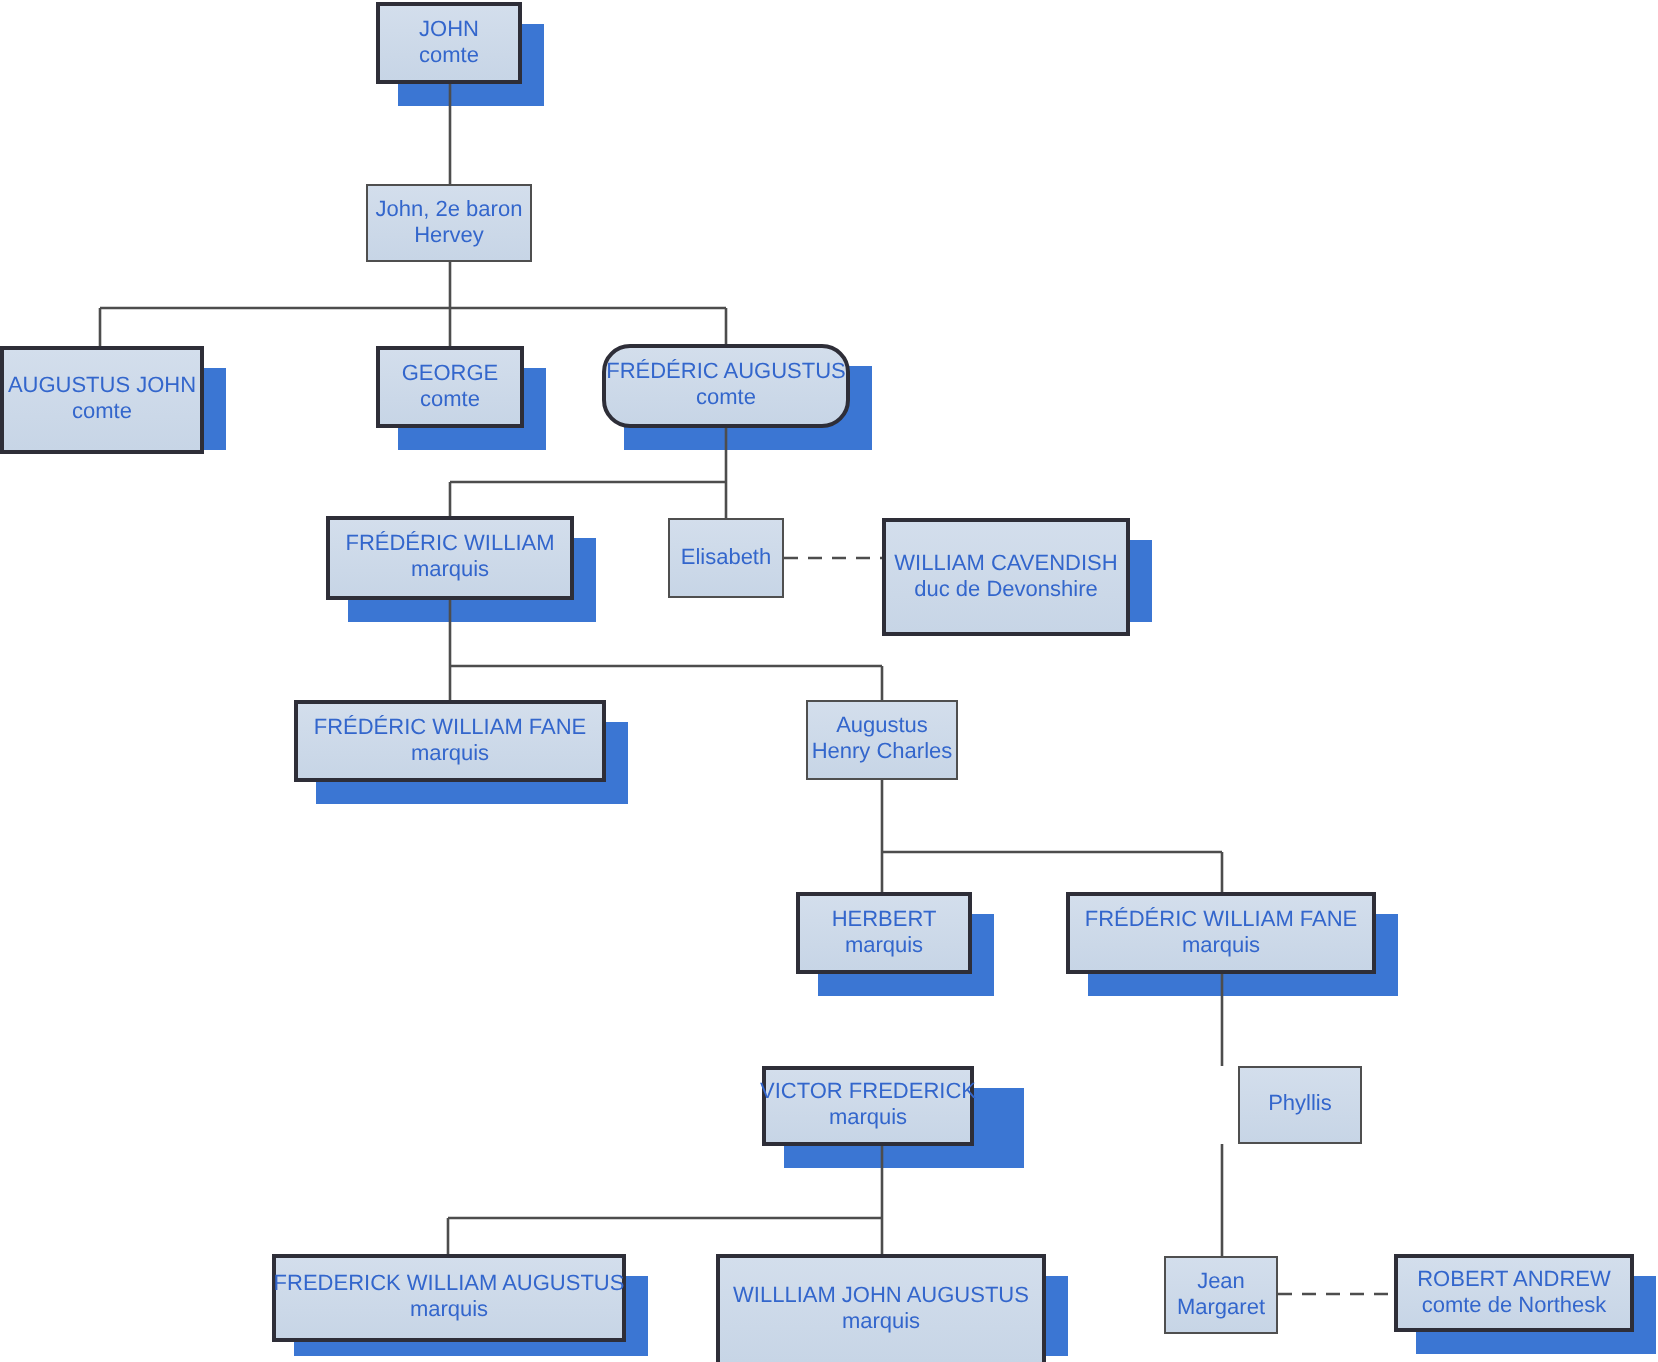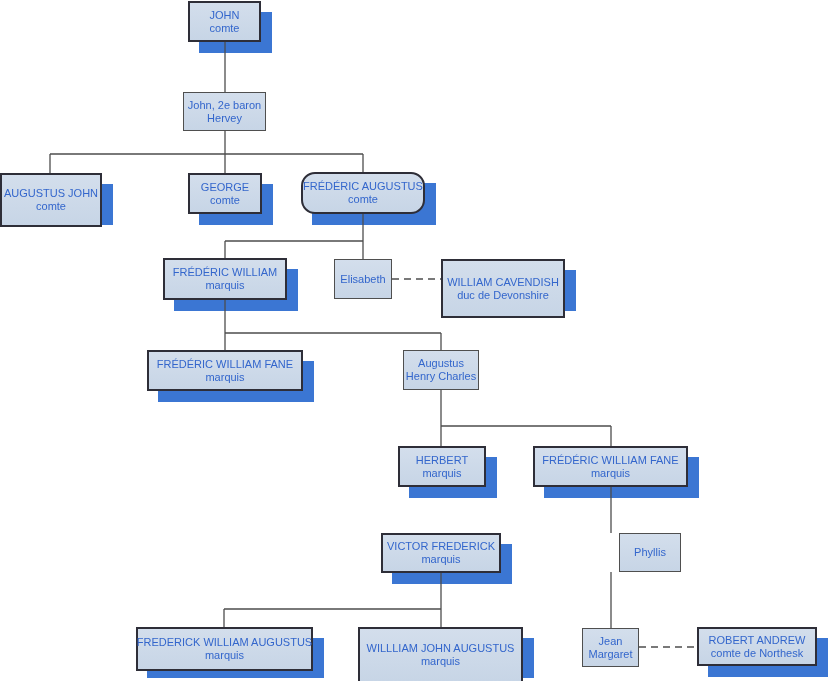--- a/index.html
+++ b/index.html
@@ -118,21 +118,21 @@
     <div class="node major" style="left: 398px; top: 446px; width: 88px; height: 41px; color: rgb(51, 102, 204); background: linear-gradient(rgb(211, 222, 236), rgb(199, 213, 230));">
       <span class="line">HERBERT</span>
       <span class="line">marquis</span>
     </div>
     <div class="node-shadow" style="left: 544px; top: 457px; width: 155px; height: 41px; background: rgb(59, 118, 211);"></div>
     <div class="node major" style="left: 533px; top: 446px; width: 155px; height: 41px; color: rgb(51, 102, 204); background: linear-gradient(rgb(211, 222, 236), rgb(199, 213, 230));">
       <span class="line">FRÉDÉRIC WILLIAM FANE</span>
       <span class="line">marquis</span>
     </div>
     <div class="node-shadow" style="left: 392px; top: 544px; width: 120px; height: 40px; background: rgb(59, 118, 211);"></div>
-    <div class="node major" style="left: 381px; top: 533px; width: 120px; height: 40px; color: rgb(51, 102, 204); background: linear-gradient(rgb(211, 222, 236), rgb(199, 213, 230));">
+    <div class="node major" style="left: 381px; top: 533px; width: 106px; height: 40px; color: rgb(51, 102, 204); background: linear-gradient(rgb(211, 222, 236), rgb(199, 213, 230));">
       <span class="line">VICTOR FREDERICK</span>
       <span class="line">marquis</span>
     </div>
     <div class="node minor" style="left: 583px; top: 533px; width: 62px; height: 39px; color: rgb(51, 102, 204); background: linear-gradient(rgb(211, 222, 236), rgb(199, 213, 230)); margin-left: 36px;">
       <span class="line">Phyllis</span>
     </div>
     <div class="node-shadow" style="left: 147px; top: 638px; width: 177px; height: 40px; background: rgb(59, 118, 211);"></div>
     <div class="node major" style="left: 136px; top: 627px; width: 177px; height: 44px; color: rgb(51, 102, 204); background: linear-gradient(rgb(211, 222, 236), rgb(199, 213, 230));">
       <span class="line">FREDERICK WILLIAM AUGUSTUS</span>
       <span class="line">marquis</span>

